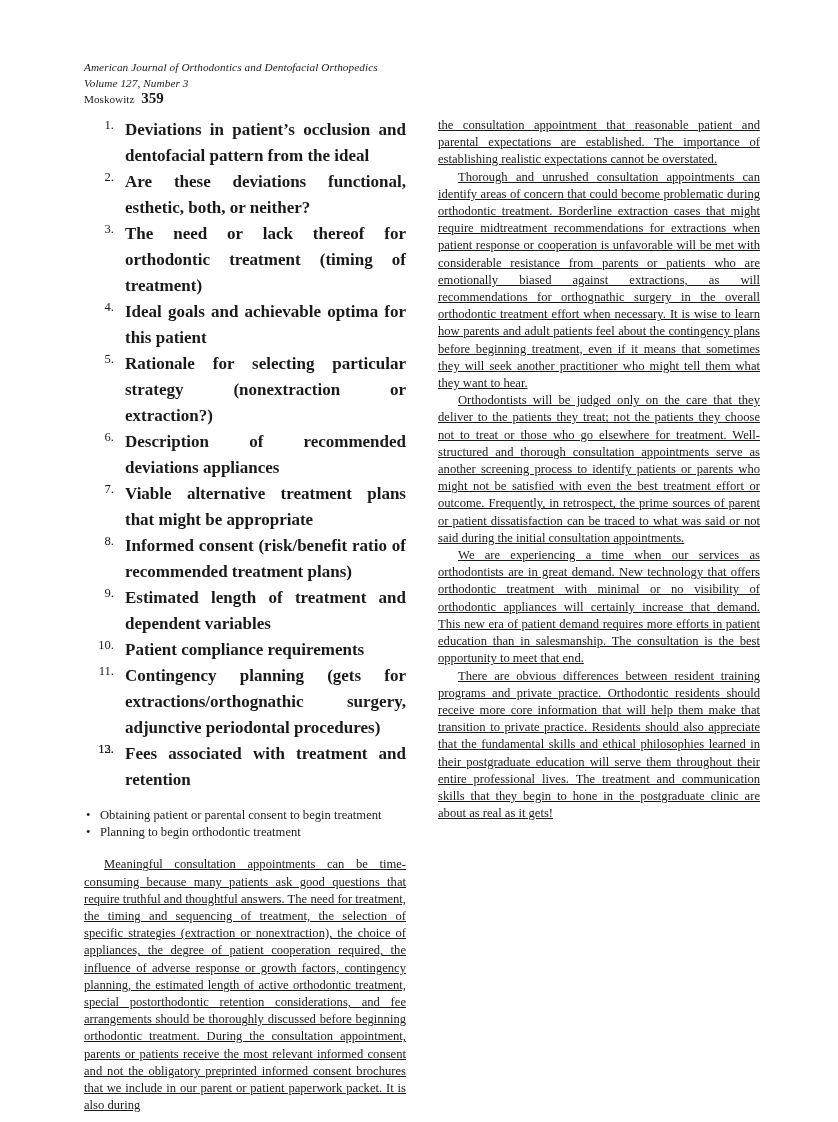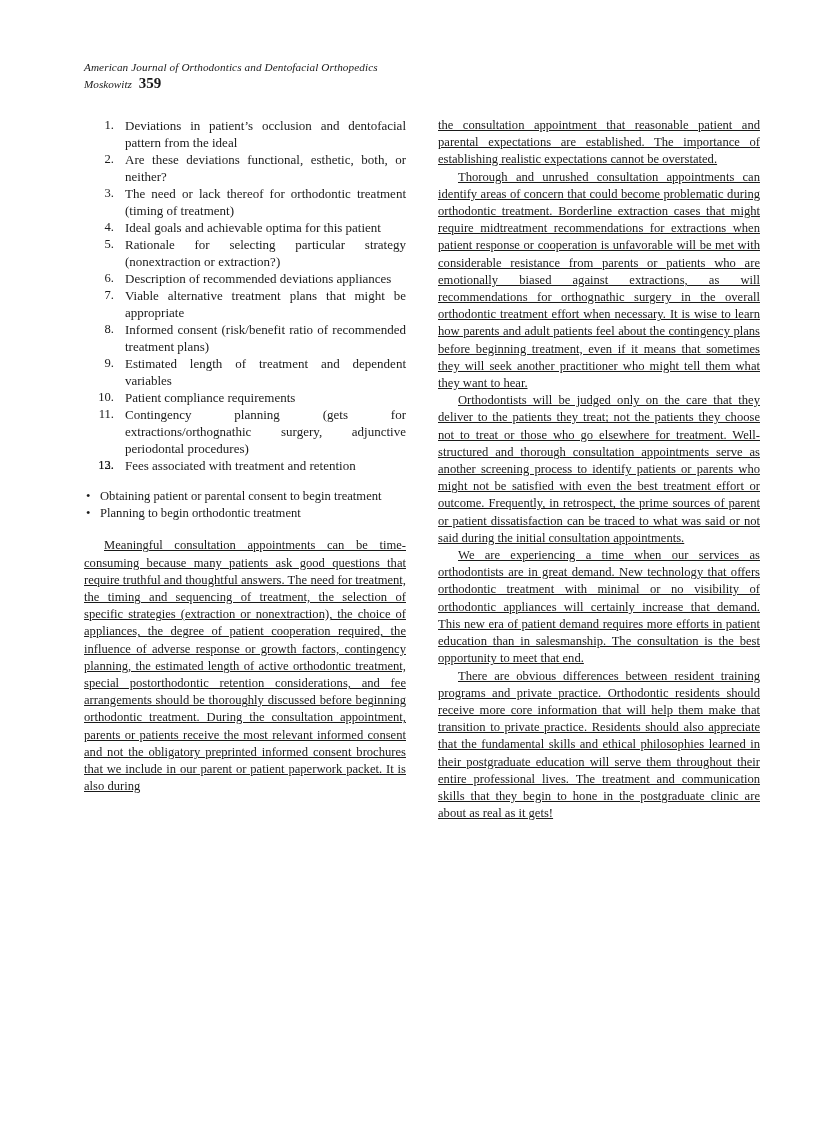--- a/index.html
+++ b/index.html
@@ -35,21 +35,20 @@
     line-height: 15.5px;
     letter-spacing: 0.1px;
   }
   .rh-left div { white-space: nowrap; }
   .rh-right {
     white-space: nowrap;
     font-size: 11.2px;
     line-height: 15.5px;
   }
   .rh-right .author {
-    font-style: italic;
     margin-top: 44px;
   }
   .rh-right .pageno {
     font-weight: bold;
     font-style: normal;
     font-size: 15px;
     margin-left: 7px;
   }
 
   
@@ -96,22 +95,23 @@
     top: 0;
     width: 30px;
     text-align: right;
     font-size: 12.6px;
     line-height: 17.2px;
   }
   ol.numlist > li .itext {
     display: block;
     text-align: justify;
     text-justify: inter-word;
-    font-size: 13px;
-    line-height: 17px;
+    font-size: 17px;
+    line-height: 26px;
+    font-weight: bold;
   }
 
   
   ul.bullist {
     list-style: none;
     margin: 14px 0 0 0;
     padding: 0;
   }
   ul.bullist > li {
     position: relative;
@@ -132,20 +132,21 @@
   .gap-after-list { height: 15px; }
 </style>
 </head>
 <body>
 
 <div class="page">
 
   <div class="running-head">
     <div class="rh-left">
       <div>American Journal of Orthodontics and Dentofacial Orthopedics</div>
+      <div class="vol">Volume 127, Number 3</div>
     </div>
     <div class="rh-right">
       <span class="author">Moskowitz</span><span class="pageno">359</span>
     </div>
   </div>
 
   <div class="columns">
 
     <div class="col">
 

